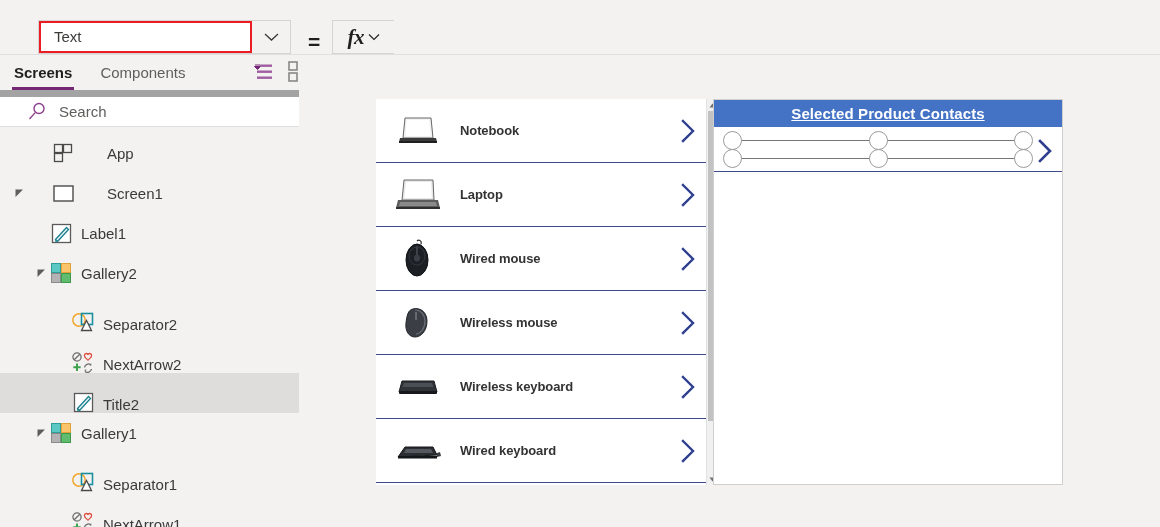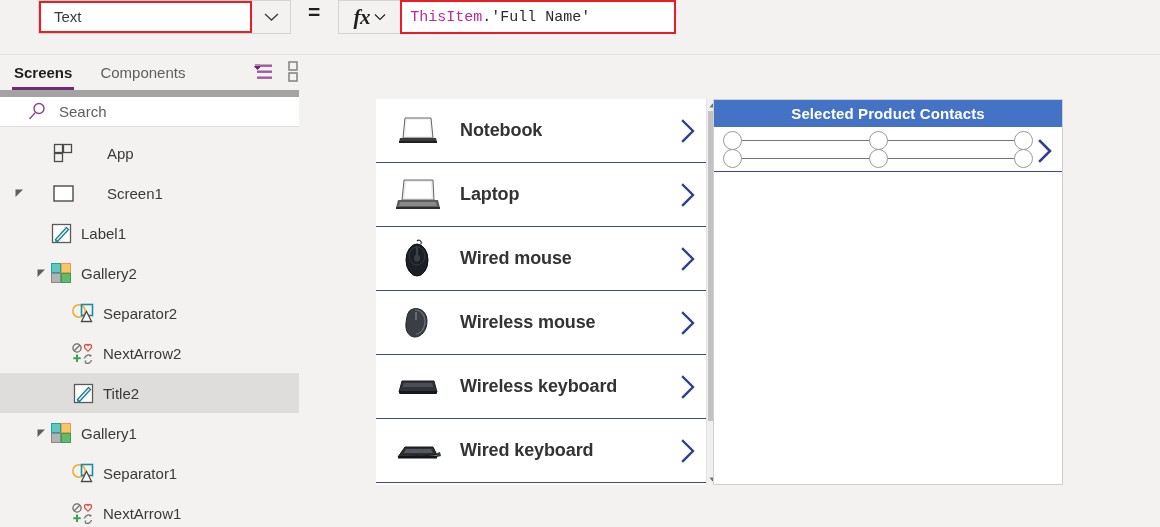--- a/index.html
+++ b/index.html
@@ -11,21 +11,21 @@
     overflow:hidden;
     -webkit-font-smoothing:antialiased;
   }
   .app { position:relative; width:1160px; height:527px; }
 
   
   .formula-bar {
     position:absolute; left:0; top:0; width:1160px; height:55px;
     background:#f3f2f1;
     border-bottom:1px solid #e1dfdd;
-    display:flex; align-items:flex-start;
+    display:flex; align-items:flex-end;
   }
   .prop-wrap {
     position:relative; margin-left:38px;
     display:flex; align-items:center;
     background:#ffffff;
     border:1px solid #d6d4d2;
     height:34px; width:253px;
   }
   .prop-select {
     flex:1; height:32px; line-height:32px;
@@ -39,21 +39,21 @@
     width:38px; height:32px; display:flex;
     align-items:center; justify-content:center;
     background:#f3f2f1;
   }
   .chev-down svg { display:block; }
   .eq-sign {
     margin-left:17px; font-size:21px; font-weight:bold;
     color:#201f1e; font-family:"Liberation Sans", sans-serif;
   }
   .fx-box {
-    margin-left:18px;
+    margin-left:12px;
     display:flex; align-items:center; justify-content:center;
     width:62px; height:34px;
     background:#f3f2f1;
     border:1px solid #d6d4d2; border-right:none;
   }
   .fx-glyph {
     font-family:"Liberation Serif", serif;
     font-style:italic; font-size:21px; font-weight:bold; color:#201f1e;
     letter-spacing:-0.5px;
   }
@@ -119,21 +119,21 @@
     flex:0 0 auto;
   }
   .ti-icon {
     width:22px; height:22px; flex:0 0 auto;
     display:flex; align-items:center; justify-content:center;
     margin-right:9px;
   }
   .ti-label { white-space:nowrap; }
   .lvl0 { padding-left:14px;gap:24px; }
   .lvl1 { padding-left:36px; }
-  .lvl2 { padding-left:58px; }
+  .lvl2 { padding-left:58px;align-items:flex-end; }
   .sb-scroll {
     position:absolute; right:5px; top:133px;
     width:7px; height:380px;
     background:#c8c6c4; border-radius:0;
   }
 
   
   .canvas {
     position:absolute; left:299px; top:55px;
     width:861px; height:472px;
@@ -152,21 +152,21 @@
     display:flex; align-items:center;
     border-bottom:1px solid #3b4a8c;
   }
   .g-row:last-child { border-bottom:1px solid #3b4a8c; }
   .g-thumb {
     width:50px; height:40px; margin-left:17px;
     flex:0 0 auto; position:relative;
   }
   .g-title {
     margin-left:17px;
-    font-size:18px; font-weight:bold; color:#333333;
+    font-size:13px; font-weight:bold; color:#333333;
     letter-spacing:-0.1px;
   }
   .g-chev {
     position:absolute; right:14px; top:50%;
     transform:translateY(-50%);
   }
   .g-scrollbar {
     position:absolute; left:407px; top:44px;
     width:11px; height:386px;
     background:#f0f0f0;
@@ -187,20 +187,21 @@
     position:absolute; left:414px; top:44px;
     width:350px; height:386px;
     background:#ffffff;
     border:1px solid #cfcfcf;
   }
   .c-header {
     height:27px; background:#4472c4;
     display:flex; align-items:center; justify-content:center;
     color:#ffffff; font-size:15px; font-weight:bold;
     letter-spacing:0.1px;
+    text-decoration:underline;
   }
   .c-template {
     position:relative; height:45px;
     border-bottom:1px solid #3b4a8c;
     background:#ffffff;
   }
   .sel-line {
     position:absolute; left:18px; width:290px; height:1px;
     background:#767676;
   }
@@ -233,23 +234,20 @@
 
     <div class="fx-box">
       <span class="fx-glyph">fx</span>
       <span class="fx-chev">
         <svg width="12" height="8" viewBox="0 0 12 8">
           <path d="M1 1.5 L6 6.5 L11 1.5" stroke="#201f1e" stroke-width="1.1" fill="none"></path>
         </svg>
       </span>
     </div>
 
-    <div class="formula-input">
-      <span class="tok-ident">ThisItem</span><span class="tok-plain">.'Full Name'</span>
-    </div>
 
   </div>
 
   <div class="sidebar">
 
     <div class="side-tabs">
       <div class="tab active">Screens</div>
       <div class="tab second">Components</div>
 
       <div class="tab-icons">

